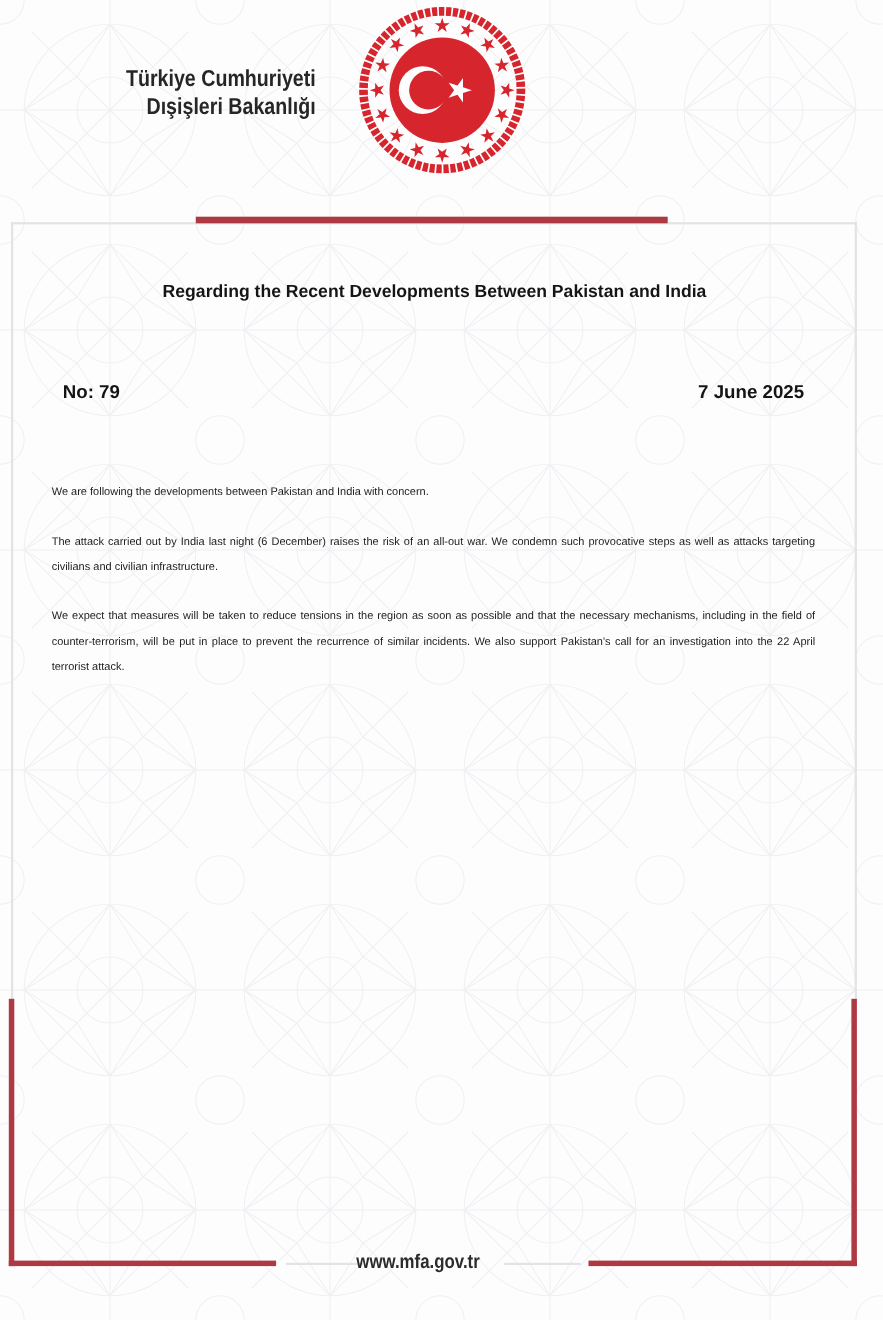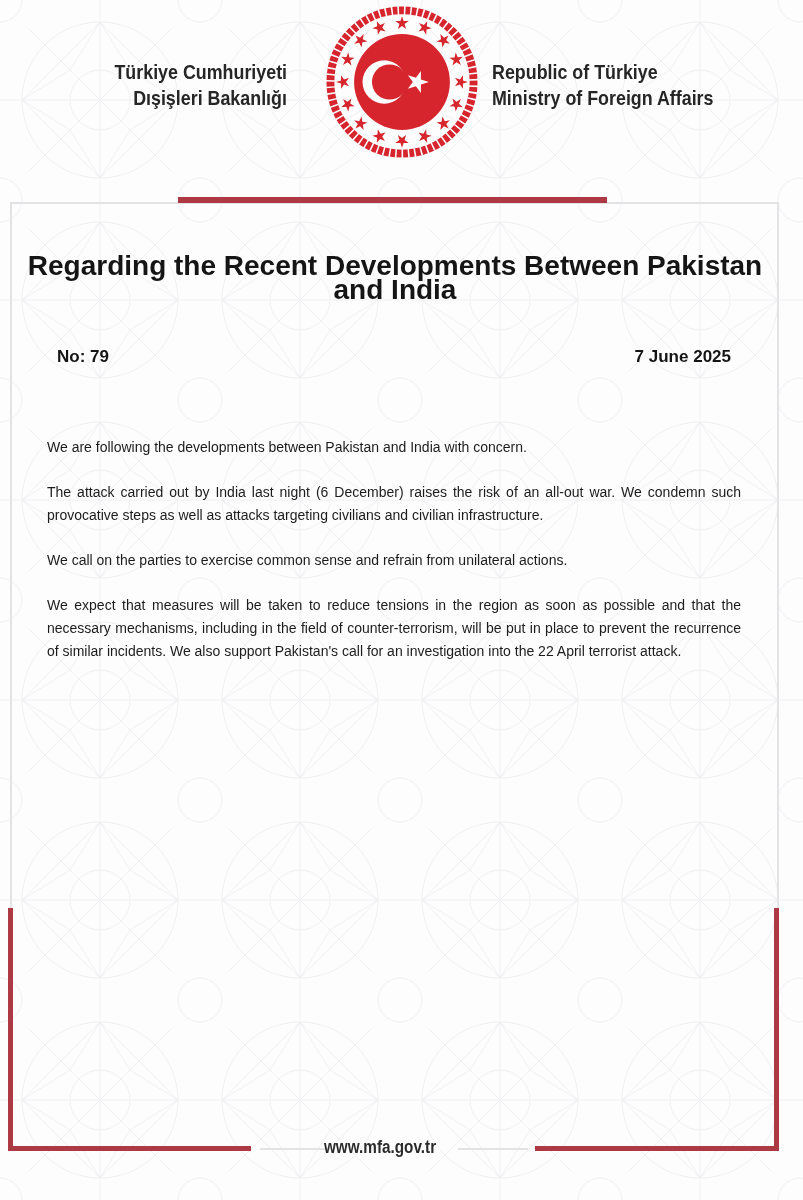--- a/index.html
+++ b/index.html
@@ -27,25 +27,25 @@
   .bar-title{left:178px;top:197px;width:429px;height:6px;z-index:3;}
   .ln-left-red{left:8px;top:908px;width:5px;height:243px;}
   .ln-right-red{left:774px;top:908px;width:5px;height:243px;}
   .ln-bot-red-l{left:8px;top:1146px;width:243px;height:5px;}
   .ln-bot-red-r{left:535px;top:1146px;width:244px;height:5px;}
   .ln-bot-gray-l{left:260px;top:1148px;width:70px;height:2px;}
   .ln-bot-gray-r{left:458px;top:1148px;width:70px;height:2px;}
 
   
   .doc-title{position:absolute;left:10px;top:254px;width:770px;z-index:3;text-align:center;
-             font-weight:bold;font-size:28px;line-height:24px;color:#151515;}
+             font-weight:bold;font-size:16px;line-height:24px;color:#151515;}
   .doc-meta{position:absolute;left:57px;top:347px;width:674px;z-index:3;display:flex;
             justify-content:space-between;font-weight:bold;font-size:17px;color:#151515;}
   .doc-body{position:absolute;left:47px;top:436px;width:694px;z-index:3;
-            font-size:14px;line-height:23px;color:#1c1c1c;text-align:justify;}
+            font-size:10px;line-height:23px;color:#1c1c1c;text-align:justify;}
   .doc-body p{margin:0 0 22px 0;}
 
   
   .site{position:absolute;left:314px;top:1137px;width:160px;z-index:3;text-align:left;
         font-weight:bold;font-size:18px;color:#2b2b2b;background:transparent;}
 </style>
 </head>
 <body>
 
 <div class="page">
@@ -100,24 +100,20 @@
       <use href="#star5" transform="rotate(315) translate(0,-59.5) scale(0.72)"></use>
       <use href="#star5" transform="rotate(337.5) translate(0,-59.5) scale(0.72)"></use>
     </g>
 
     <circle r="48.5" fill="#d6252d"></circle>
     <circle cx="-18" cy="0" r="22" fill="#fdfdfe"></circle>
     <circle cx="-12.6" cy="0" r="17.8" fill="#d6252d"></circle>
     <use href="#star5" fill="#fdfdfe" transform="translate(15.5,0) rotate(90) scale(1.18)"></use>
   </svg>
 
-  <div class="hdr-right">
-    <div><span class="cond-l">Republic of Türkiye</span></div>
-    <div><span class="cond-l">Ministry of Foreign Affairs</span></div>
-  </div>
 
   <div class="ln gray ln-top"></div>
   <div class="ln gray ln-left"></div>
   <div class="ln gray ln-right"></div>
   <div class="ln red  bar-title"></div>
   <div class="ln red  ln-left-red"></div>
   <div class="ln red  ln-right-red"></div>
   <div class="ln red  ln-bot-red-l"></div>
   <div class="ln red  ln-bot-red-r"></div>
   <div class="ln gray ln-bot-gray-l"></div>
@@ -126,21 +122,20 @@
   <div class="doc-title">Regarding the Recent Developments Between Pakistan and India</div>
 
   <div class="doc-meta">
     <span>No: 79</span>
     <span>7 June 2025</span>
   </div>
 
   <div class="doc-body">
     <p>We are following the developments between Pakistan and India with concern.</p>
     <p>The attack carried out by India last night (6 December) raises the risk of an all-out war. We condemn such provocative steps as well as attacks targeting civilians and civilian infrastructure.</p>
-    <p>We call on the parties to exercise common sense and refrain from unilateral actions.</p>
     <p>We expect that measures will be taken to reduce tensions in the region as soon as possible and that the necessary mechanisms, including in the field of counter-terrorism, will be put in place to prevent the recurrence of similar incidents. We also support Pakistan's call for an investigation into the 22 April terrorist attack.</p>
   </div>
 
   <div class="site">
     <span class="cond-c">www.mfa.gov.tr</span>
   </div>
 
 </div>
 
 </body></html>

